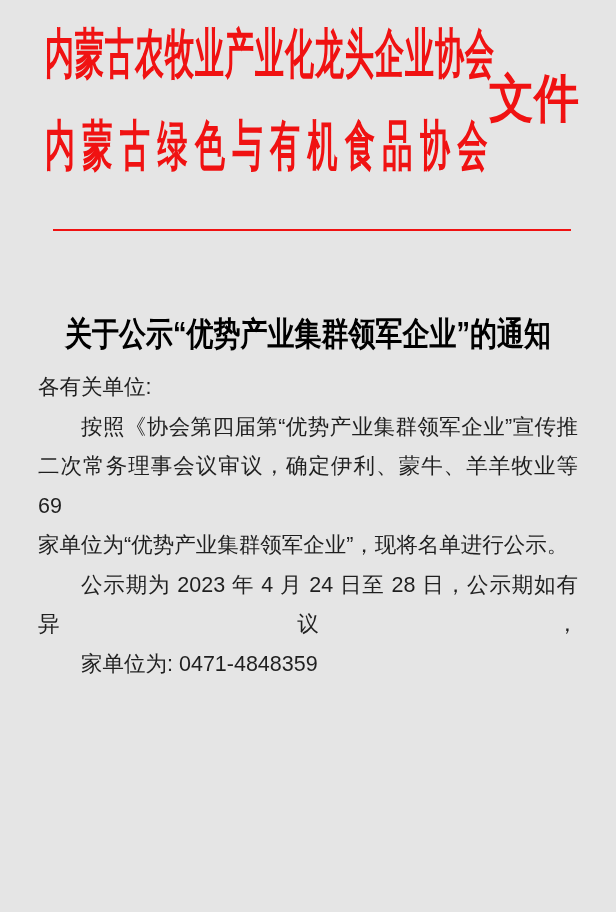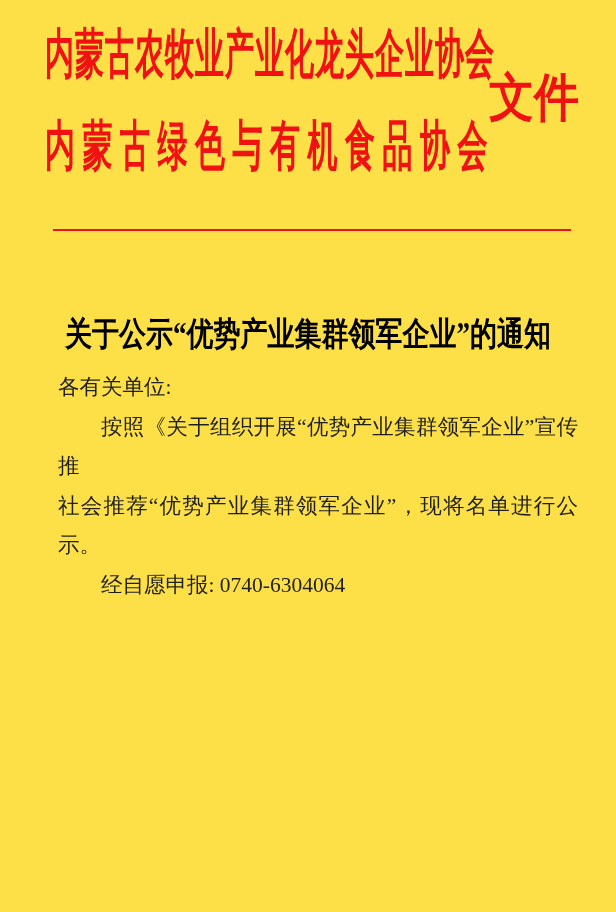--- a/index.html
+++ b/index.html
@@ -4,23 +4,23 @@
 <style>
   html, body {
     margin: 0;
     padding: 0;
     background: #ffffff;
   }
   .page {
     position: relative;
     width: 616px;
     height: 912px;
-    background: #fde047;
+    background: #e5e5e5;
     overflow: hidden;
-    font-family: Liberation Serif, serif;
+    font-family: Liberation Sans, sans-serif;
     color: #1f1f1f;
   }
 
   
   .org-line-1 {
     position: absolute;
     left: 45px;
     top: 28px;
     font-size: 29px;
     font-weight: bold;
@@ -87,21 +87,20 @@
     left: 38px;
     top: 368px;
     width: 540px;
     font-size: 21.5px;
     line-height: 39.5px;
     color: #1f1f1f;
   }
   .t-line {
     text-align: justify;
     text-justify: inter-character;
-    margin-left: 20px;
   }
   .t-fill {
     text-align-last: justify;
   }
   .t-indent {
     text-indent: 43px;
   }
 </style>
 </head>
 <body>
@@ -115,24 +114,26 @@
   <div class="doc-marker">文件</div>
 
   <div class="red-rule"></div>
 
   <div class="notice-title">关于公示“优势产业集群领军企业”的通知</div>
 
   <div class="body-block">
 
     <div class="t-line">各有关单位:</div>
 
-    <div class="t-line t-fill t-indent">按照《关于组织开展“优势产业集群领军企业”宣传推</div>
-    <div class="t-line">社会推荐“优势产业集群领军企业”，现将名单进行公示。</div>
+    <div class="t-line t-fill t-indent">按照《协会第四届第“优势产业集群领军企业”宣传推</div>
+    <div class="t-line t-fill">二次常务理事会议审议，确定伊利、蒙牛、羊羊牧业等 69</div>
+    <div class="t-line">家单位为“优势产业集群领军企业”，现将名单进行公示。</div>
 
+    <div class="t-line t-fill t-indent">公示期为 2023 年 4 月 24 日至 28 日，公示期如有异议，</div>
 
     <div class="t-line t-indent">
-      <span>经自愿申报:</span>
-      <span>0740-6304064</span>
+      <span>家单位为:</span>
+      <span>0471-4848359</span>
     </div>
 
   </div>
 
 </div>
 
 </body></html>

